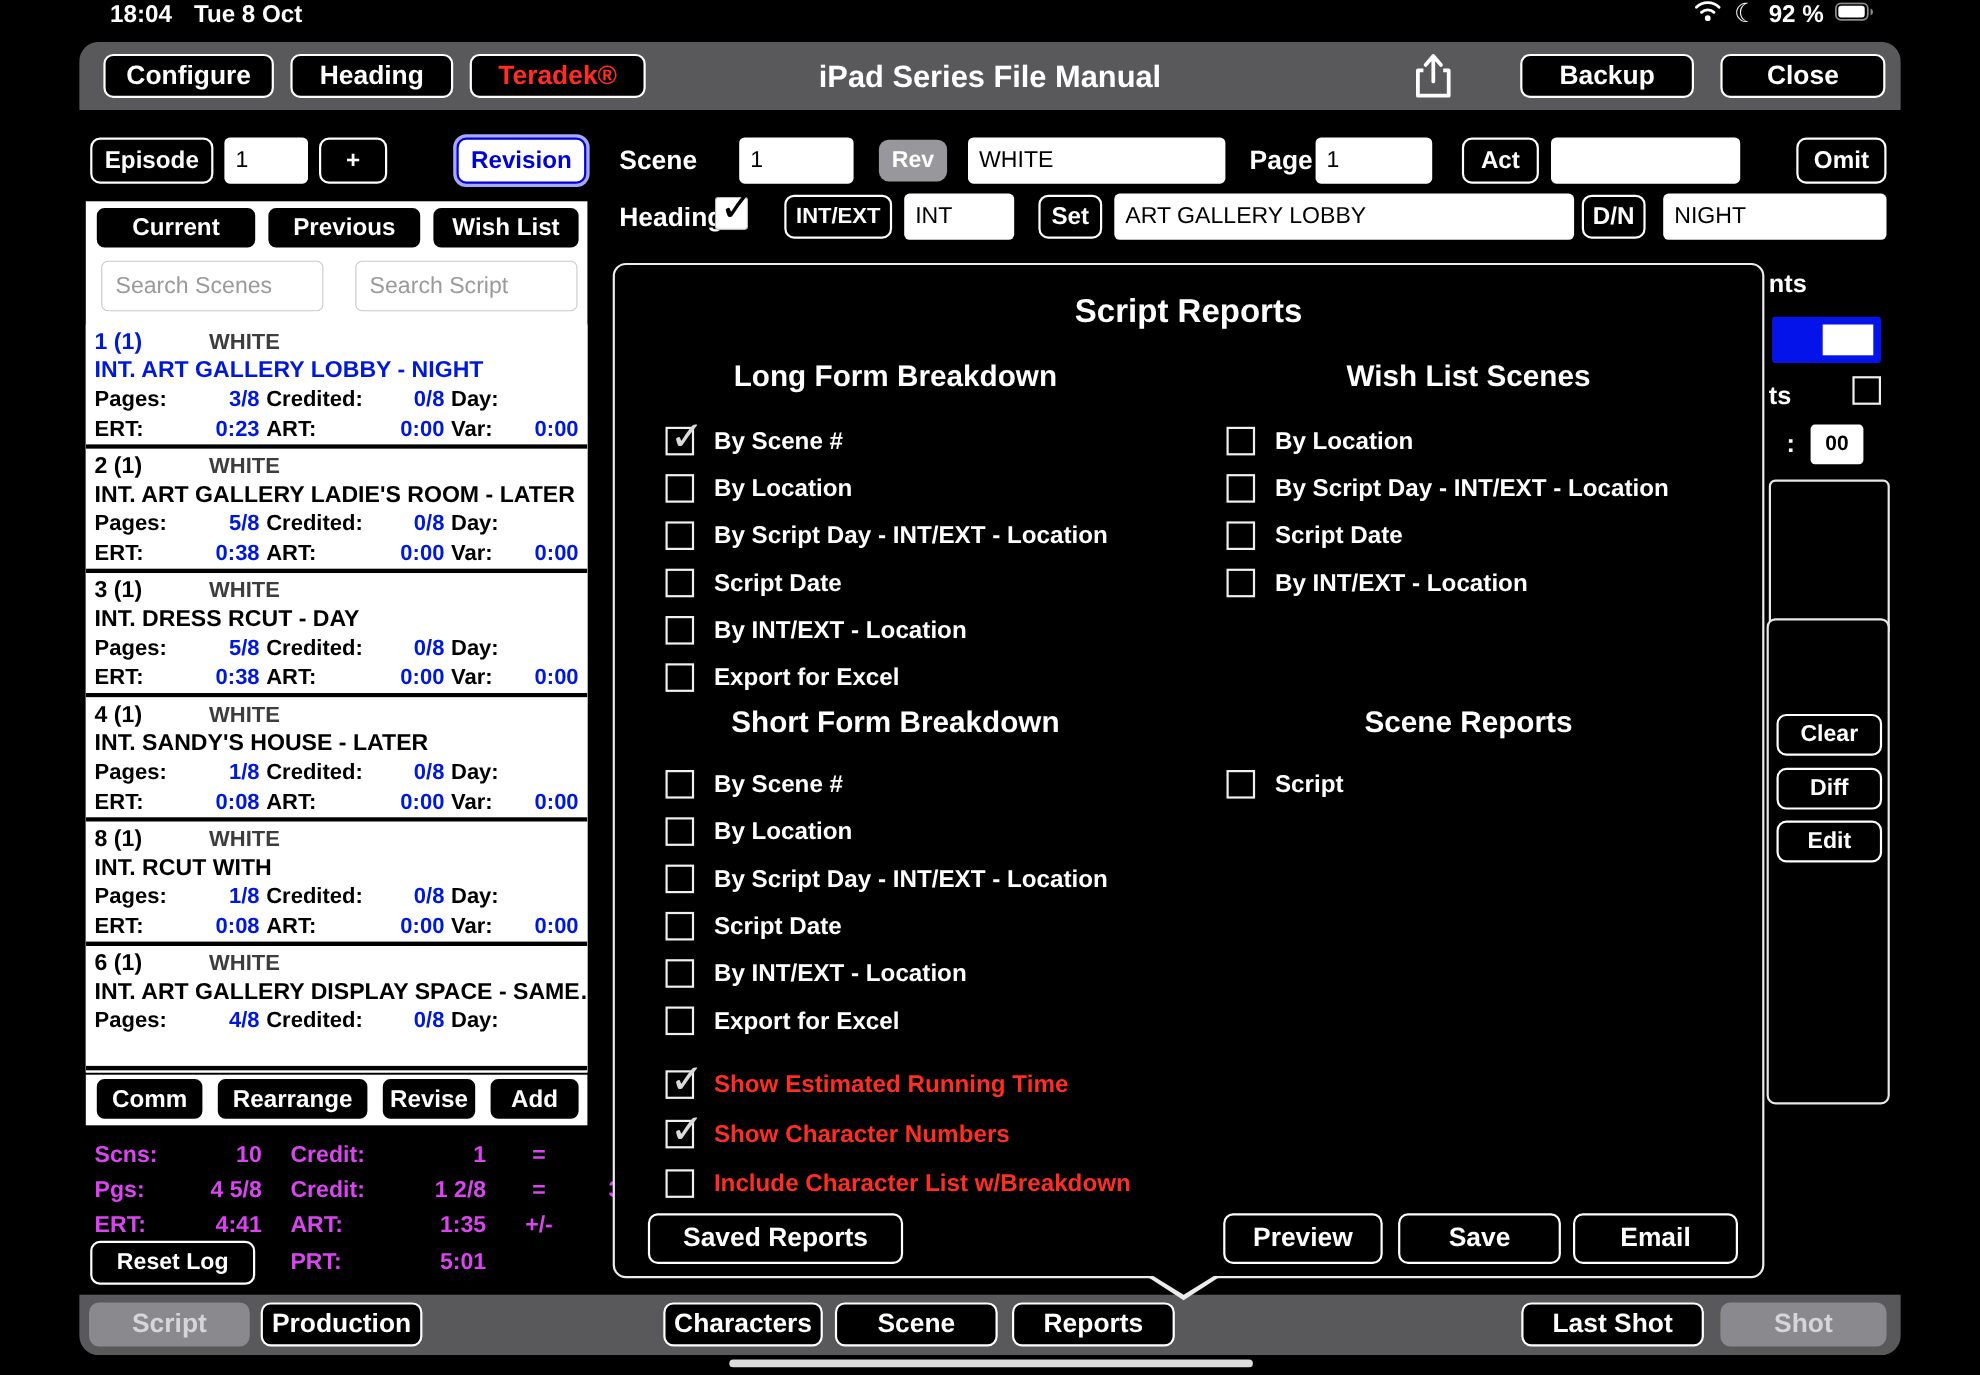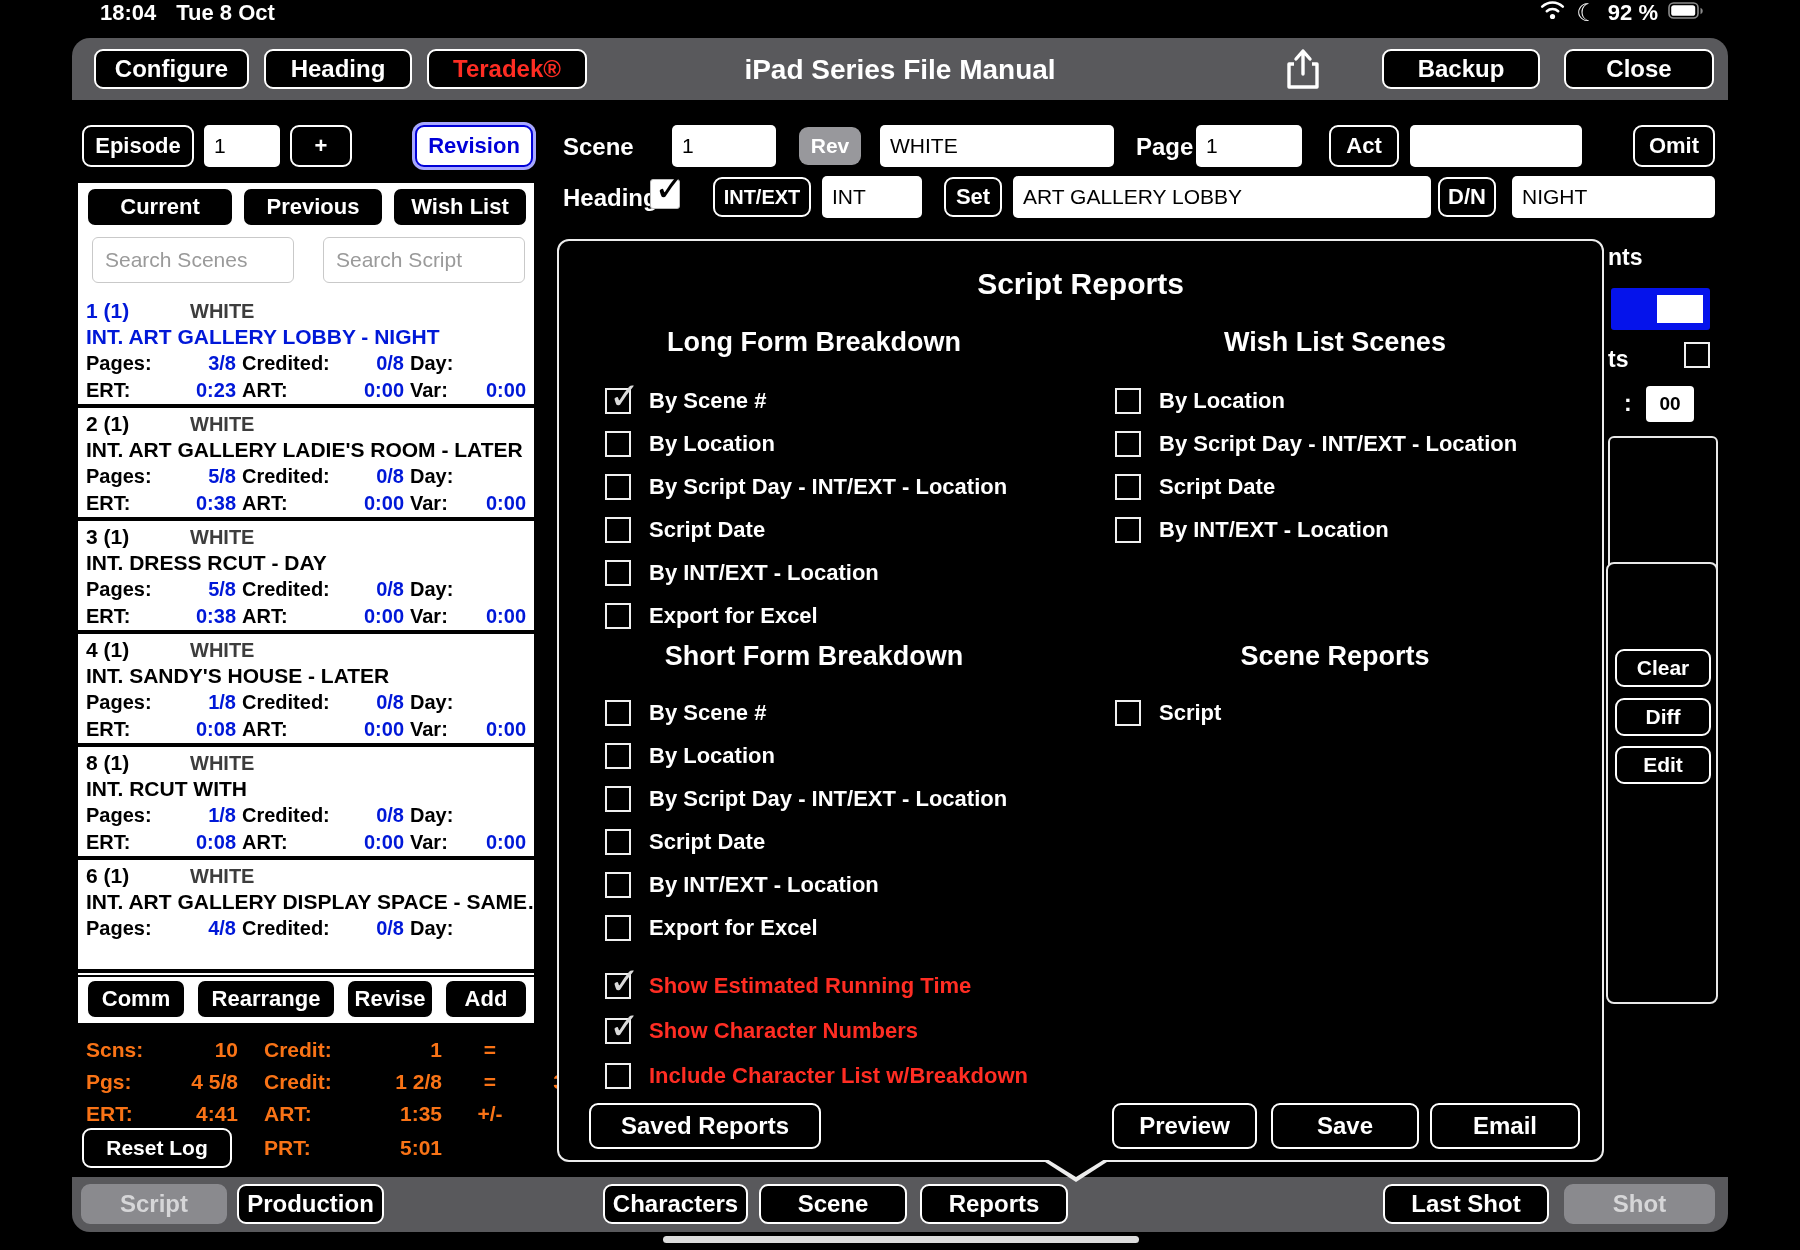--- a/index.html
+++ b/index.html
@@ -29,21 +29,21 @@
   .si-r1{height:24px;position:relative}
   .si-num{font-size:21px;font-weight:bold;color:#000}
   .si-col{position:absolute;left:104px;top:1px;font-size:20px;font-weight:bold;color:#3d3d3d}
   .si-head{height:27px;font-size:21px;font-weight:bold;padding-top:2px;white-space:nowrap;color:#000}
   .sel .si-num,.sel .si-head{color:#0018d8}
   .si-line{display:flex;height:27px;align-items:center}
   .g{display:flex;justify-content:space-between;font-size:20px;font-weight:bold}
   .g b{color:#000}
   .g em{font-style:normal;color:#0018d8}
   .w1{width:150px}.w2{width:162px;margin-left:6px}.w3{width:116px;margin-left:6px}
-  .stat{position:absolute;display:inline-block;color:#f97316;font-weight:bold;font-size:21px;white-space:nowrap}
+  .stat{position:absolute;display:inline-block;color:#d946ef;font-weight:bold;font-size:21px;white-space:nowrap}
   .stat.num{text-align:right}
   .yellow{color:#fdfd00}
   .cb{position:relative;width:26px;height:26px;background:#000;border:2px solid #f0f0f0;flex:none;cursor:pointer}
   .cb.checked::after{content:"✓";position:absolute;left:2px;top:-15px;font-size:37px;font-weight:bold;color:#dadada}
   .cb-white{position:absolute;width:30px;height:30px;background:#fff;border:1px solid #bbb;border-radius:3px;cursor:pointer}
   .cb-white.checked::after{content:"✓";position:absolute;left:3px;top:-14px;font-size:38px;font-weight:bold;color:#000}
   .modal{position:absolute;left:485px;top:201px;width:1047px;height:923px;background:#000;border:2px solid #ececec;border-radius:12px;z-index:10}
   .modal-title{position:absolute;left:0;top:26px;width:100%;text-align:center;color:#fff;font-weight:bold;font-size:30px}
   .mhead{position:absolute;color:#fff;font-weight:bold;font-size:27px;text-align:center;white-space:nowrap}
   .cbrow{position:absolute;display:flex;align-items:center;height:34px}

